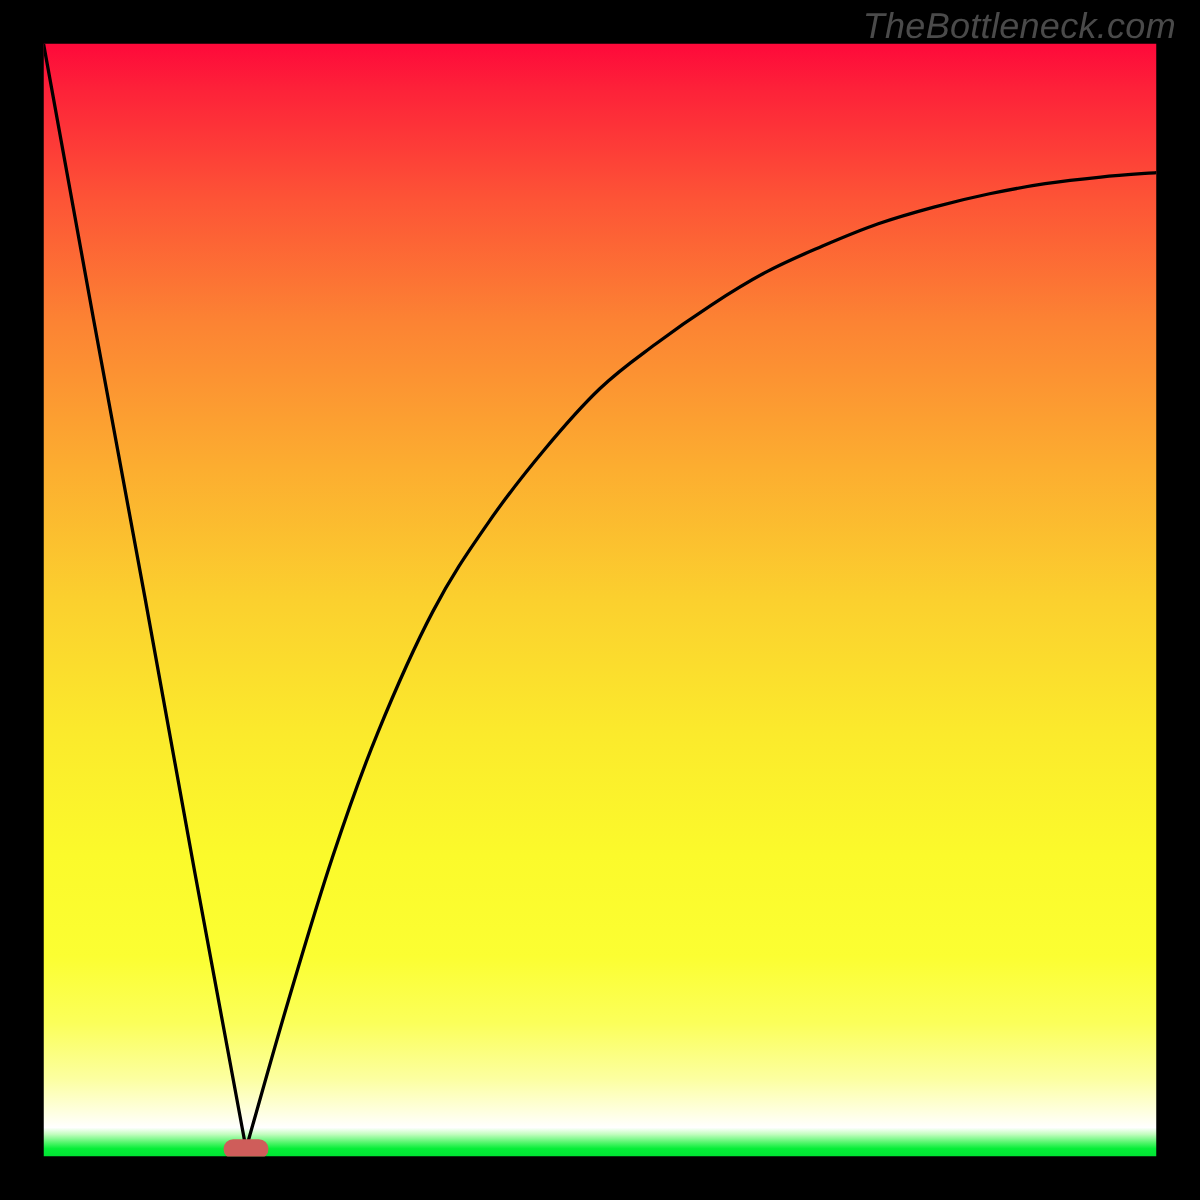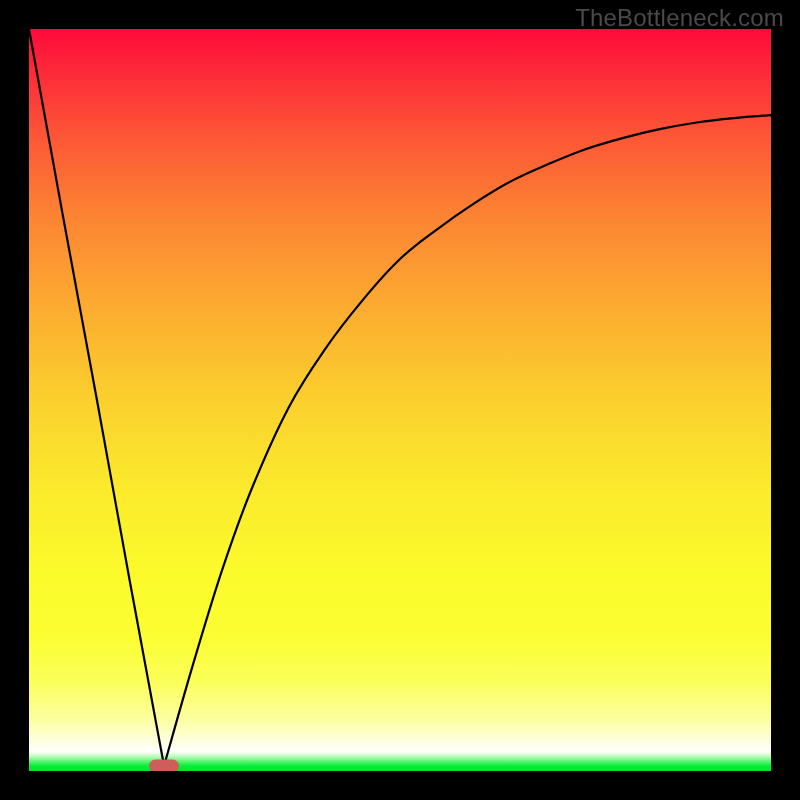--- a/index.html
+++ b/index.html
@@ -19,20 +19,21 @@
   }
   .watermark {
     position: absolute;
     top: 4px;
     right: 16px;
     color: #4a4a4a;
     font-size: 24px;
     font-weight: 400;
     letter-spacing: 0.2px;
     z-index: 5;
+    font-style: italic;
   }
   .plot-area {
     position: absolute;
     left: 29px;
     top: 29px;
     width: 742px;
     height: 742px;
     overflow: hidden;
   }
   .gradient-bg {

